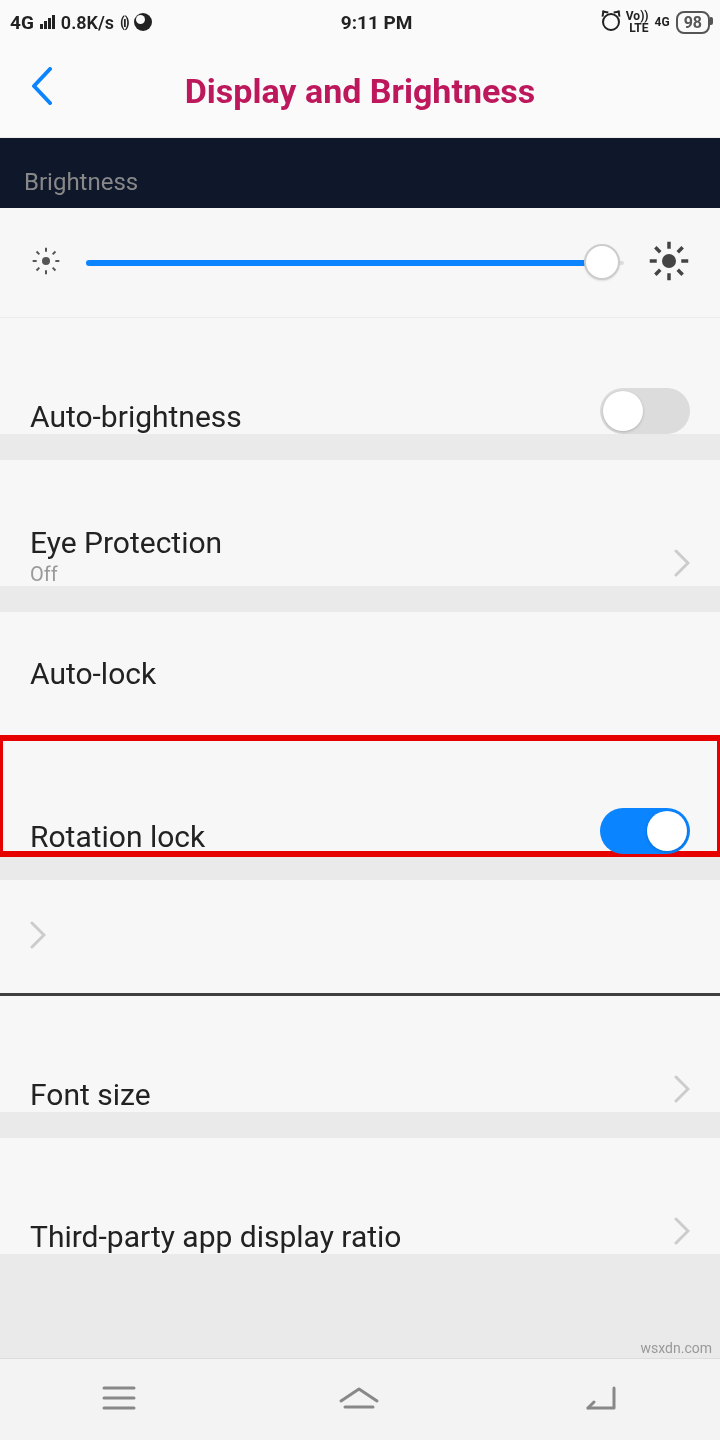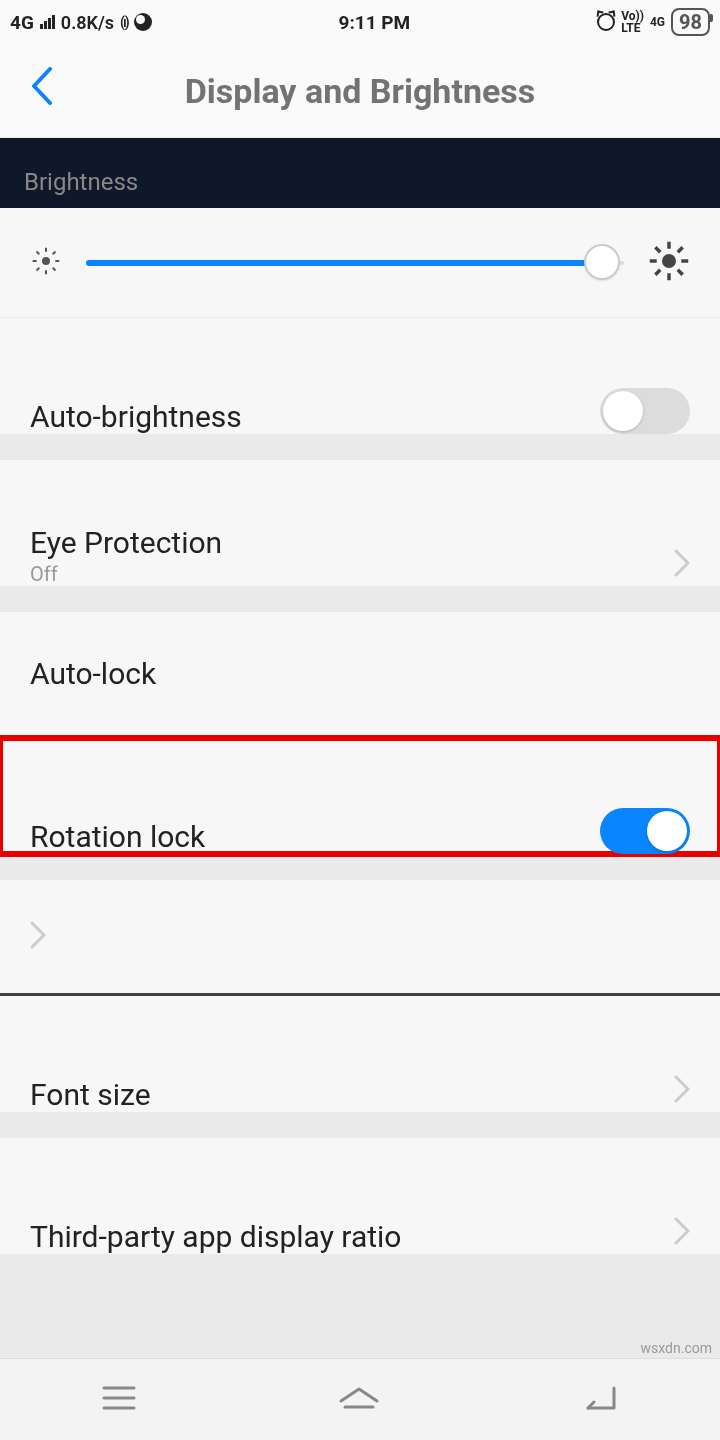--- a/index.html
+++ b/index.html
@@ -6,33 +6,33 @@
     body { width: 720px; height: 1440px; background: #eaeaea; position: relative; overflow: hidden; }
     
     
     .status-bar { height: 44px; background: #fafafa; display: flex; align-items: center; justify-content: space-between; padding: 2px 10px; font-size: 20px; font-weight: 600; color: #222; }
     .status-left { display: flex; align-items: center; gap: 6px; }
     .status-right { display: flex; align-items: center; gap: 6px; }
     .signal { display: inline-flex; align-items: flex-end; gap: 1px; }
     .signal span { width: 3px; background: #222; display: inline-block; }
     .signal span:nth-child(1){height:5px}.signal span:nth-child(2){height:8px}.signal span:nth-child(3){height:11px}.signal span:nth-child(4){height:14px}
     .sb-txt { font-size: 19px; font-weight: 700; }
-    .sb-small { font-size: 12px; font-weight: 700; line-height: 1; text-align: left; }
-    .battery { border: 2px solid #555; border-radius: 8px; padding: 0 6px; font-size: 20px; font-weight: 700; color: #555; position: relative; }
+    .sb-small { font-size: 12px; font-weight: 700; line-height: 1; text-align: right; }
+    .battery { border: 2px solid #555; border-radius: 8px; padding: 0 6px; font-size: 16px; font-weight: 700; color: #555; position: relative; }
     .battery::after { content:''; position:absolute; right:-5px; top:4px; width:3px; height:8px; background:#555; border-radius:0 2px 2px 0;}
     .circle-icon { width:18px; height:18px; border-radius:50%; background:#222; display:inline-block; position:relative;}
     .circle-icon::after{content:'';position:absolute;width:9px;height:9px;background:#fafafa;border-radius:50%;top:2px;left:2px;}
     .alarm-icon{width:18px;height:18px;border:2px solid #222;border-radius:50%;position:relative;display:inline-block;}
     .alarm-icon::before{content:'';position:absolute;top:-4px;left:-2px;width:4px;height:4px;border-top:2px solid #222;border-left:2px solid #222;transform:rotate(10deg);}
     .alarm-icon::after{content:'';position:absolute;top:-4px;right:-2px;width:4px;height:4px;border-top:2px solid #222;border-right:2px solid #222;transform:rotate(-10deg);}
     
     
     .title-bar { height: 94px; background: #fafafa; display: flex; align-items: center; position: relative; border-bottom: 1px solid #eee;}
     .back-btn { position: absolute; left: 30px; color: #0a84ff; font-size: 42px; font-weight: 300; }
-    .title { width: 100%; text-align: center; font-size: 34px; font-weight: 700; color: #737373; }
+    .title { width: 100%; text-align: center; font-size: 34px; font-weight: 700; color: #be185d; }
     .gap-sm { height: 26px; background: #eaeaea; }
     
     .section-label { font-size: 24px; color: #888; padding: 30px 24px 12px; background: #0f172a; }
     
     .row { background: #f7f7f7; padding: 0 30px; display: flex; align-items: center; min-height: 116px; border-bottom: 3px solid #404040; }
     .row:last-child { border-bottom: none; align-items: flex-end; }
     .row-main { flex: 1; }
     .row-title { font-size: 30px; color: #222; }
     .row-sub { font-size: 20px; color: #999; margin-top: 2px; }
     .row-two { min-height: 126px; }

